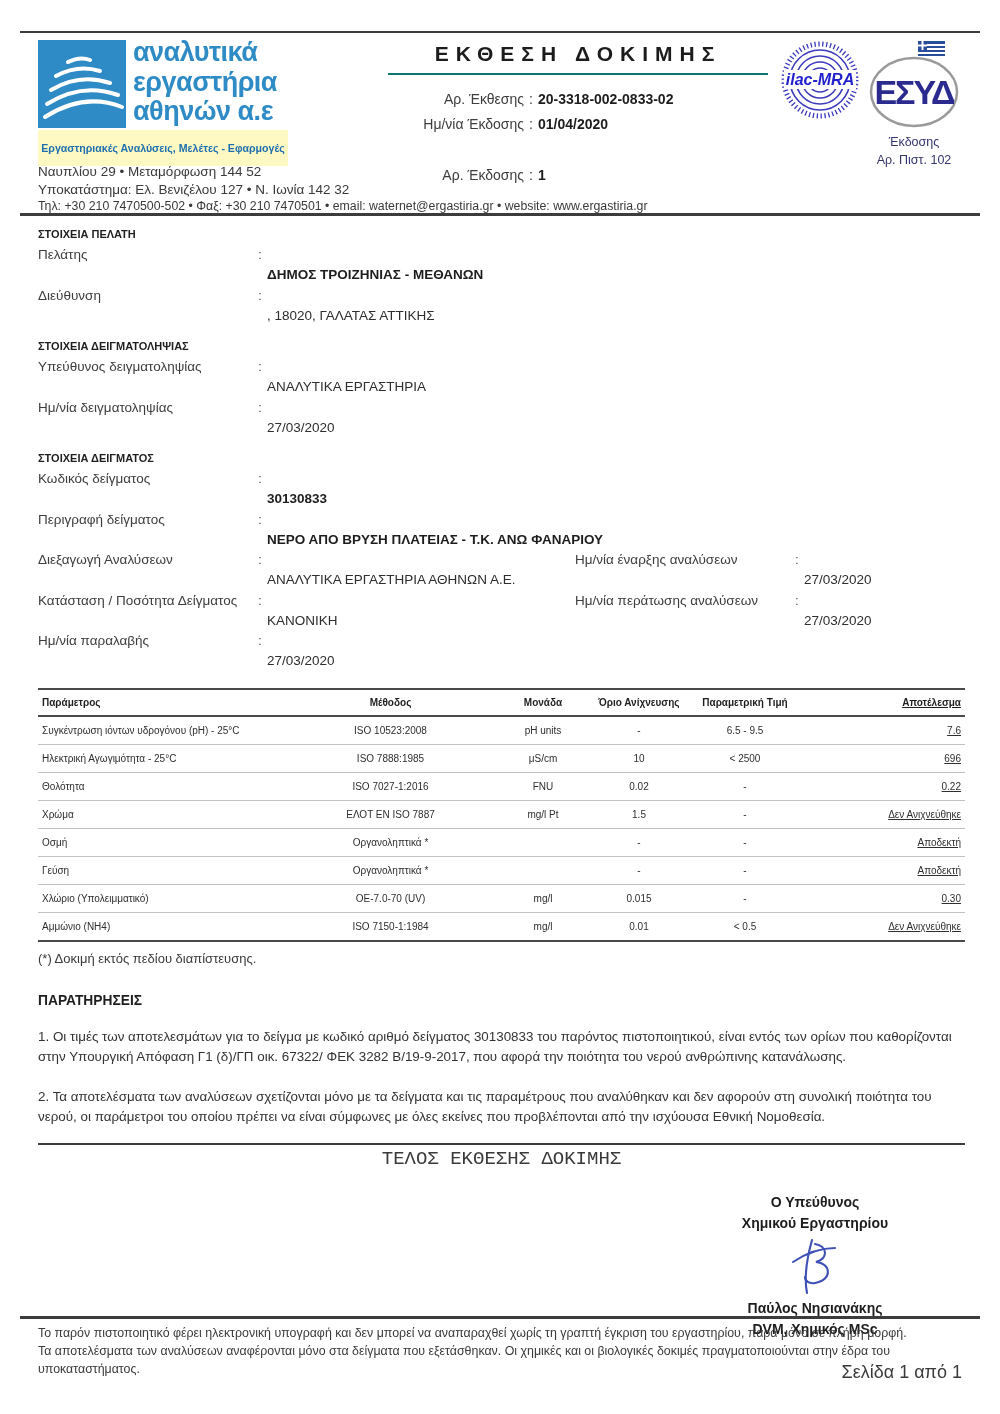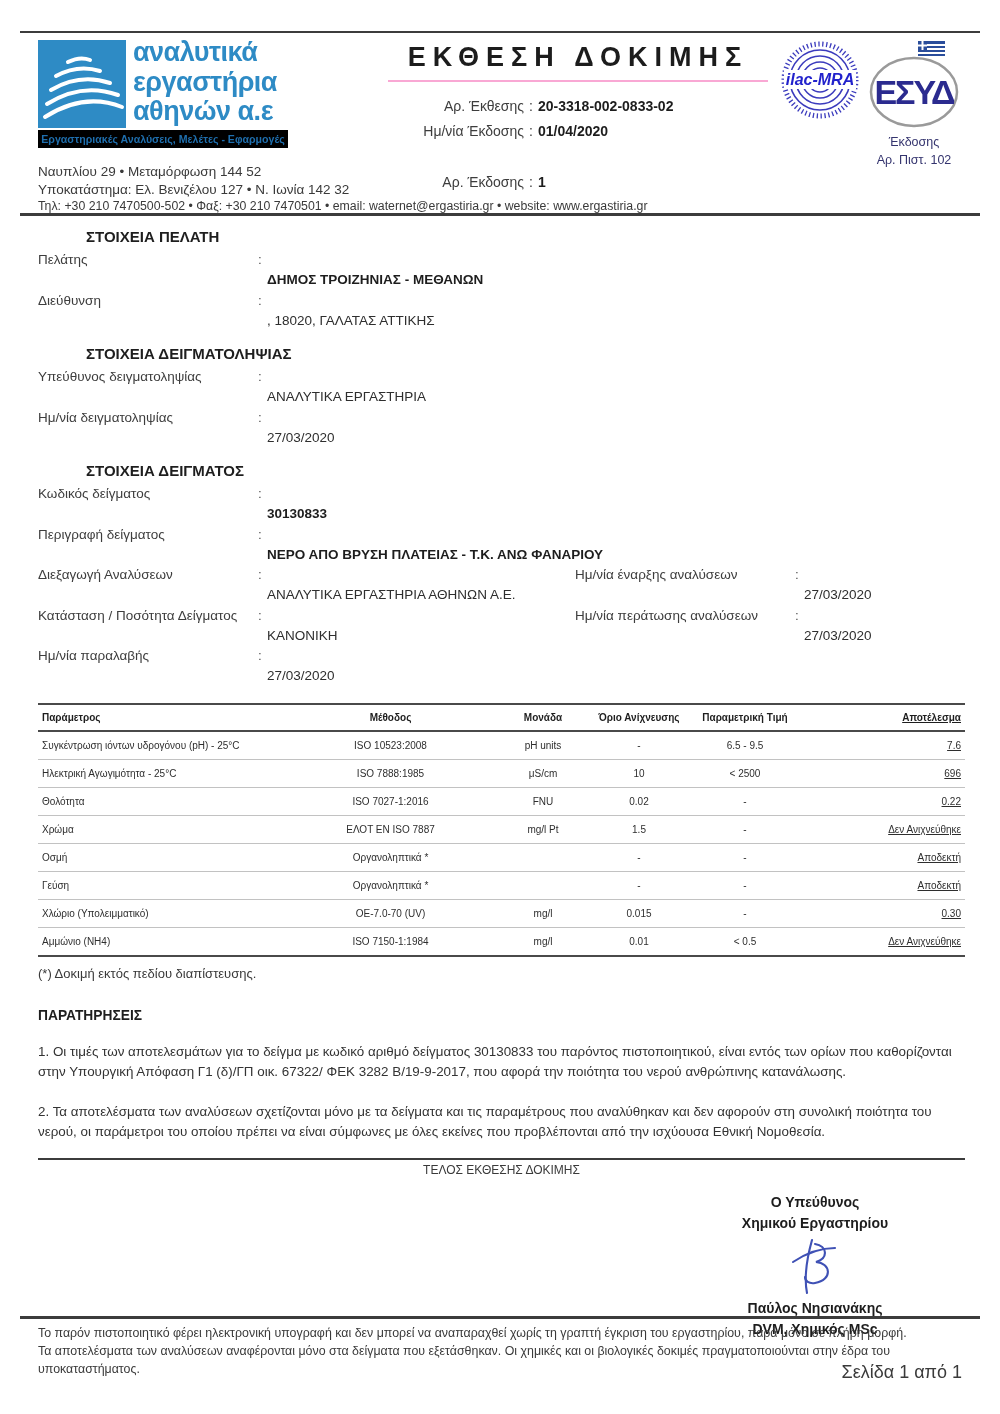--- a/index.html
+++ b/index.html
@@ -9,45 +9,45 @@
 
   
   .rule-top    { position:absolute; left:20px; right:20px; top:31px; border-top:2px solid #3c3c3c; }
   .rule-header { position:absolute; left:20px; right:20px; top:213px; border-top:3px solid #3c3c3c; }
 
   
   .lab-logo { position:absolute; left:38px; top:40px; width:250px; }
   .lab-logo-top { display:flex; }
   .lab-logo-square { width:88px; height:88px; background:#2e8bc5; flex:0 0 88px; }
   .lab-logo-text { padding-left:7px; font-weight:bold; color:#2e8bc5; font-size:27px; line-height:29.5px; letter-spacing:-0.5px; margin-top:-2px; }
-  .lab-banner { margin-top:2px; background:#000000; color:#1f6fae; font-weight:bold; font-size:10.6px; text-align:center; padding:3px 2px; width:250px; }
+  .lab-banner { margin-top:2px; background:#fef9c3; color:#1f6fae; font-weight:bold; font-size:10.6px; text-align:center; padding:12px 2px; width:250px; }
 
   
   .report-meta { position:absolute; left:388px; top:42px; width:380px; }
-  .report-title { text-align:center; font-size:27px; font-weight:bold; letter-spacing:7px; color:#1c1c1c; padding-bottom:7px; border-bottom:2px solid #f9a8d4; }
+  .report-title { text-align:center; font-size:21px; font-weight:bold; letter-spacing:7px; color:#1c1c1c; padding-bottom:7px; border-bottom:2px solid #0f766e; }
   .meta-rows { margin-top:12px; }
   .meta-row { display:flex; font-size:14px; line-height:25px; }
   .meta-row .ml { width:136px; text-align:right; color:#3d3d3d; }
   .meta-row .mc { width:14px; text-align:center; color:#3d3d3d; }
   .meta-row .mv { font-weight:bold; color:#1d1d1d; }
   .meta-row.gap { margin-top:26px; }
 
   
   .ilac { position:absolute; left:780px; top:40px; }
   .esyd { position:absolute; left:866px; top:40px; width:96px; text-align:center; }
   .esyd-caption { font-size:12.5px; color:#34346e; line-height:16px; margin-top:2px; }
 
   
   .address { position:absolute; left:38px; top:163px; }
   .address .a1 { font-size:13.5px; line-height:17.5px; color:#3a3a3a; }
   .address .a2 { font-size:12.3px; line-height:16px; color:#3a3a3a; }
 
   
   .content { position:absolute; left:38px; right:35px; top:228px; }
-  .sec-title { font-size:15px; font-weight:bold; color:#1e1e1e;margin-left:48px; }
+  .sec-title { font-size:11px; font-weight:bold; color:#1e1e1e; }
   .info-rows { margin-top:5px; margin-bottom:14px; }
   .info-row { display:flex; font-size:13.5px; line-height:20.5px; }
   .info-row .lbl { width:215px; flex:0 0 215px; color:#3d3d3d; }
   .info-row .col { width:14px; flex:0 0 14px; text-align:center; color:#555; }
   .info-row .val { color:#2e2e2e;margin-top:20px; }
   .info-row .val.b { font-weight:bold; color:#1d1d1d; }
   .info-pair2 { display:flex; margin-left:auto; width:390px; flex:0 0 390px; }
   .info-pair2 .lbl2 { width:215px; flex:0 0 215px; color:#3d3d3d; }
   .info-pair2 .col2 { width:14px; flex:0 0 14px; text-align:center; color:#555; }
 
@@ -60,21 +60,21 @@
   .c1 { width:205px; text-align:center; }
   .c2 { width:100px; text-align:center; }
   .c3 { width:92px;  text-align:center; }
   .c4 { width:120px; text-align:center; }
   .c5 { width:160px; text-align:right;text-decoration:underline; }
 
   .footnote { margin-top:9px; font-size:13px; color:#3a3a3a; }
   .remarks-title { margin-top:27px; font-size:13.8px; font-weight:bold; color:#1e1e1e; }
   .remark { margin-top:19px; font-size:13.4px; line-height:20.5px; color:#333; }
   .end-rule { margin-top:15px; border-top:2px solid #3c3c3c; }
-  .end-text { text-align:center; font-size:12px; color:#3a3a3a; margin-top:3px; }
+  .end-text { text-align:center; font-size:19px; color:#3a3a3a; margin-top:3px;font-family:Liberation Mono, monospace; }
 
   
   .signature { position:absolute; left:690px; top:1192px; width:250px; text-align:center; }
   .sig-role { font-size:14px; font-weight:bold; color:#1d1d1d; line-height:21px; }
   .sig-mark { margin:2px auto 0; height:62px; }
   .sig-name { font-size:14px; font-weight:bold; color:#1d1d1d; line-height:21px; }
 
   
   .footer { position:absolute; left:20px; right:20px; top:1316px; border-top:3px solid #3c3c3c; padding:5px 16px 0 18px; }
   .footer .f { font-size:12.4px; line-height:18px; color:#3a3a3a; }

